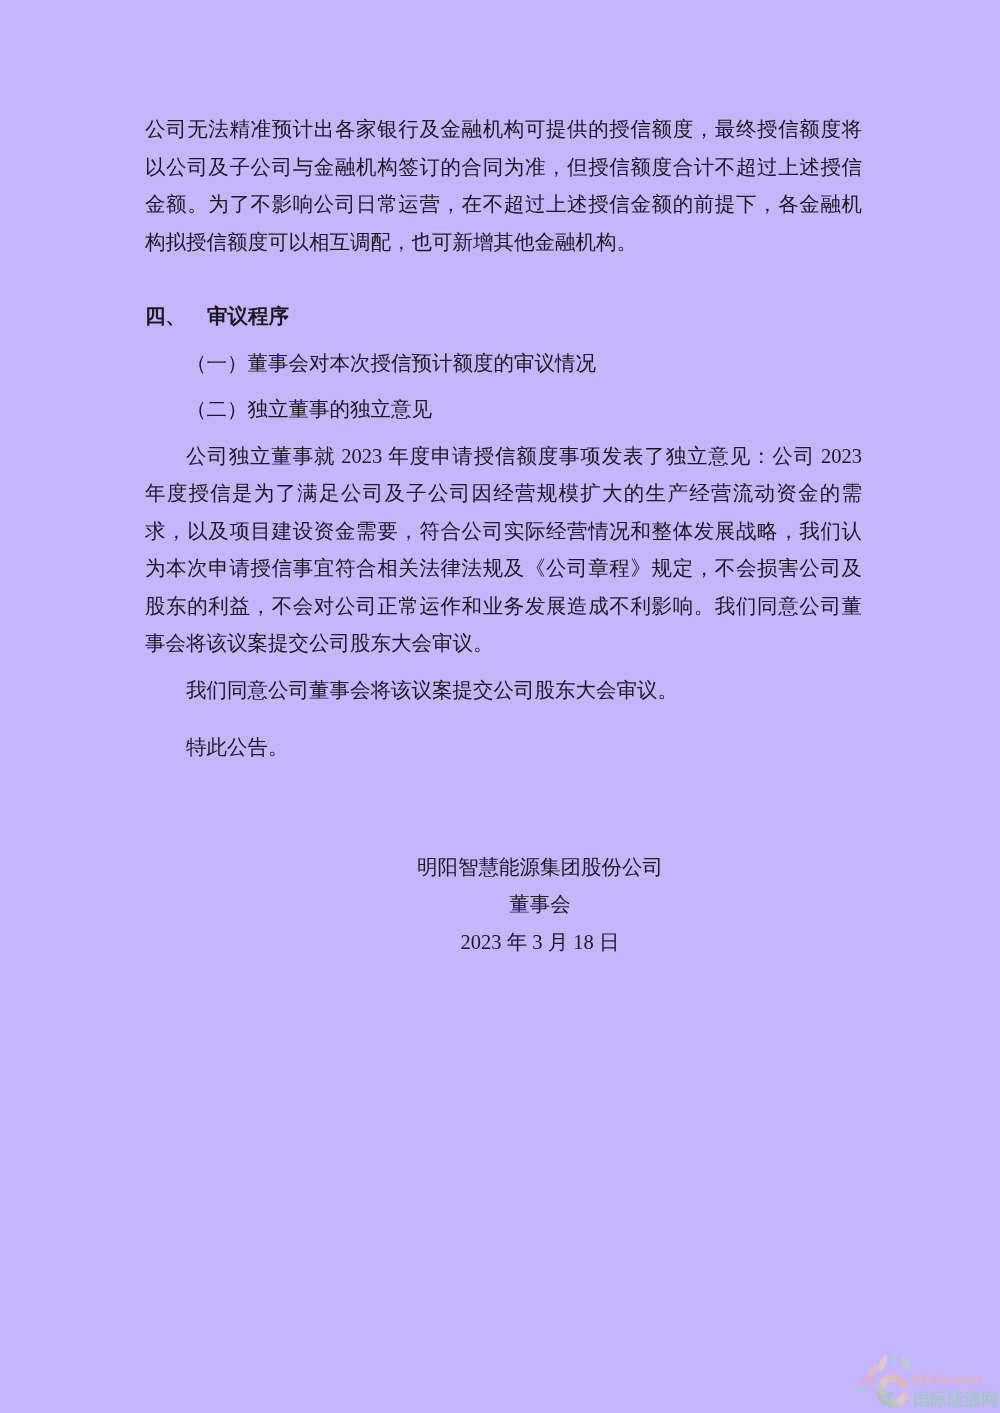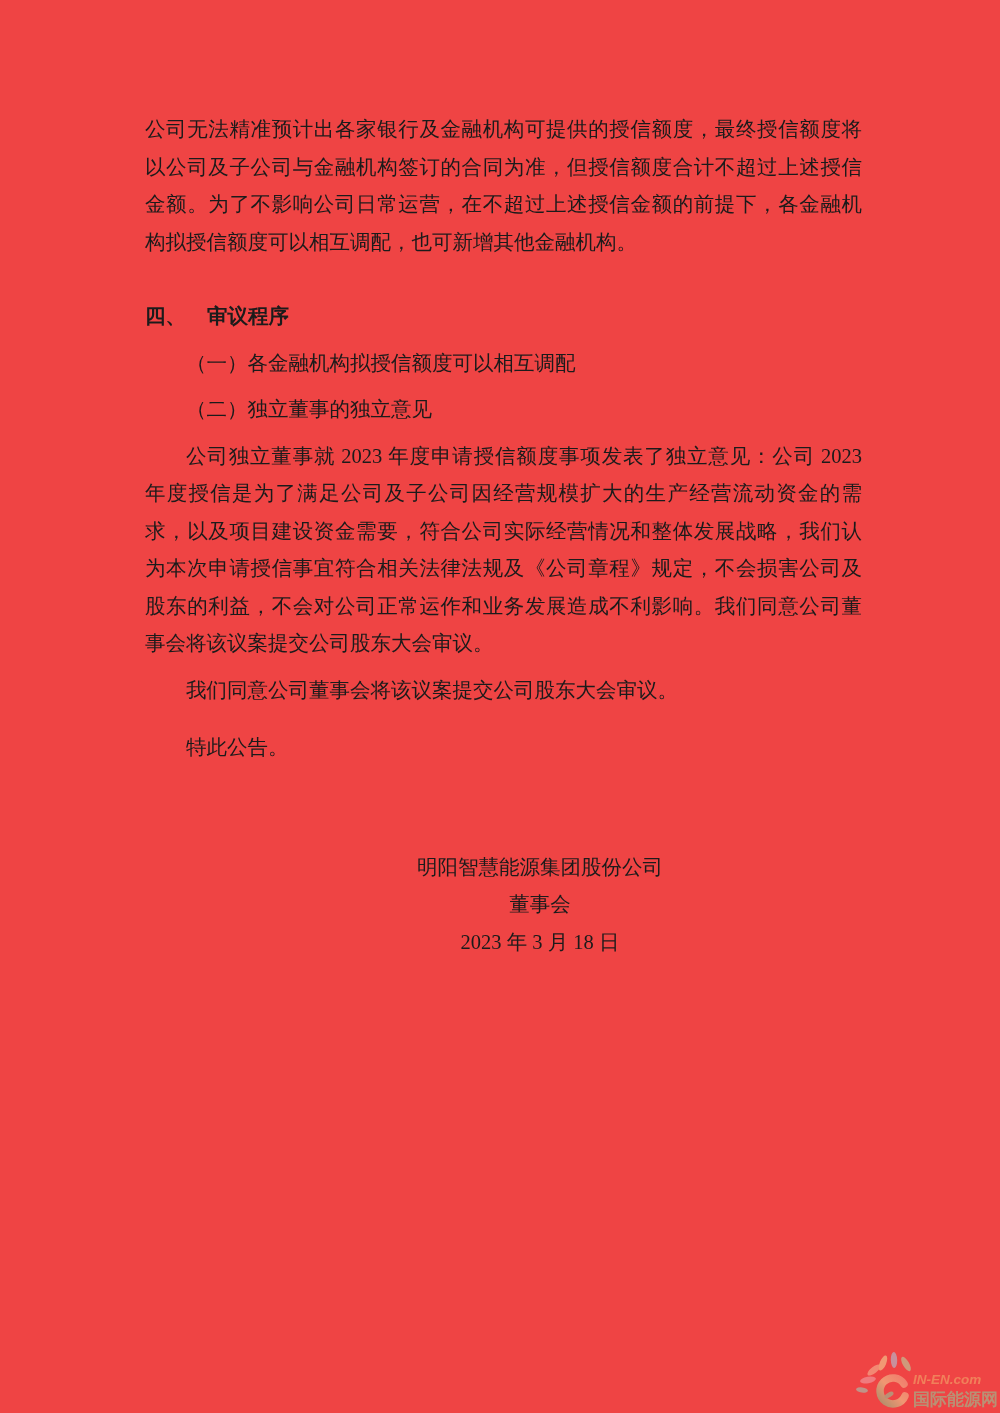--- a/index.html
+++ b/index.html
@@ -1,20 +1,20 @@
 <!DOCTYPE html>
 <html><head>
 <meta charset="utf-8">
 <style>
   html, body { margin: 0; padding: 0; background: #ffffff; }
   .page {
     position: relative;
     width: 1000px;
     height: 1413px;
-    background: #ef4444;
+    background: #c4b5fd;
     overflow: hidden;
     font-family: "Liberation Serif", "DejaVu Serif", serif;
     color: #1b1b1b;
     box-sizing: border-box;
   }
   .content {
     position: absolute;
     top: 111px;
     left: 145px;
     width: 717px;
@@ -52,21 +52,21 @@
 
   <div class="content">
 
     <p class="p">公司无法精准预计出各家银行及金融机构可提供的授信额度，最终授信额度将以公司及子公司与金融机构签订的合同为准，但授信额度合计不超过上述授信金额。为了不影响公司日常运营，在不超过上述授信金额的前提下，各金融机构拟授信额度可以相互调配，也可新增其他金融机构。</p>
 
 
     <p class="p heading">
       <span>四、</span><span class="heading-title">审议程序</span>
     </p>
 
-    <p class="p indent">（一）各金融机构拟授信额度可以相互调配</p>
+    <p class="p indent">（一）董事会对本次授信预计额度的审议情况</p>
 
 
     <p class="p indent">（二）独立董事的独立意见</p>
 
     <p class="p indent">公司独立董事就 2023 年度申请授信额度事项发表了独立意见：公司 2023 年度授信是为了满足公司及子公司因经营规模扩大的生产经营流动资金的需求，以及项目建设资金需要，符合公司实际经营情况和整体发展战略，我们认为本次申请授信事宜符合相关法律法规及《公司章程》规定，不会损害公司及股东的利益，不会对公司正常运作和业务发展造成不利影响。我们同意公司董事会将该议案提交公司股东大会审议。</p>
 
     <p class="p indent">我们同意公司董事会将该议案提交公司股东大会审议。</p>
 
     <p class="p indent announce">特此公告。</p>
 

